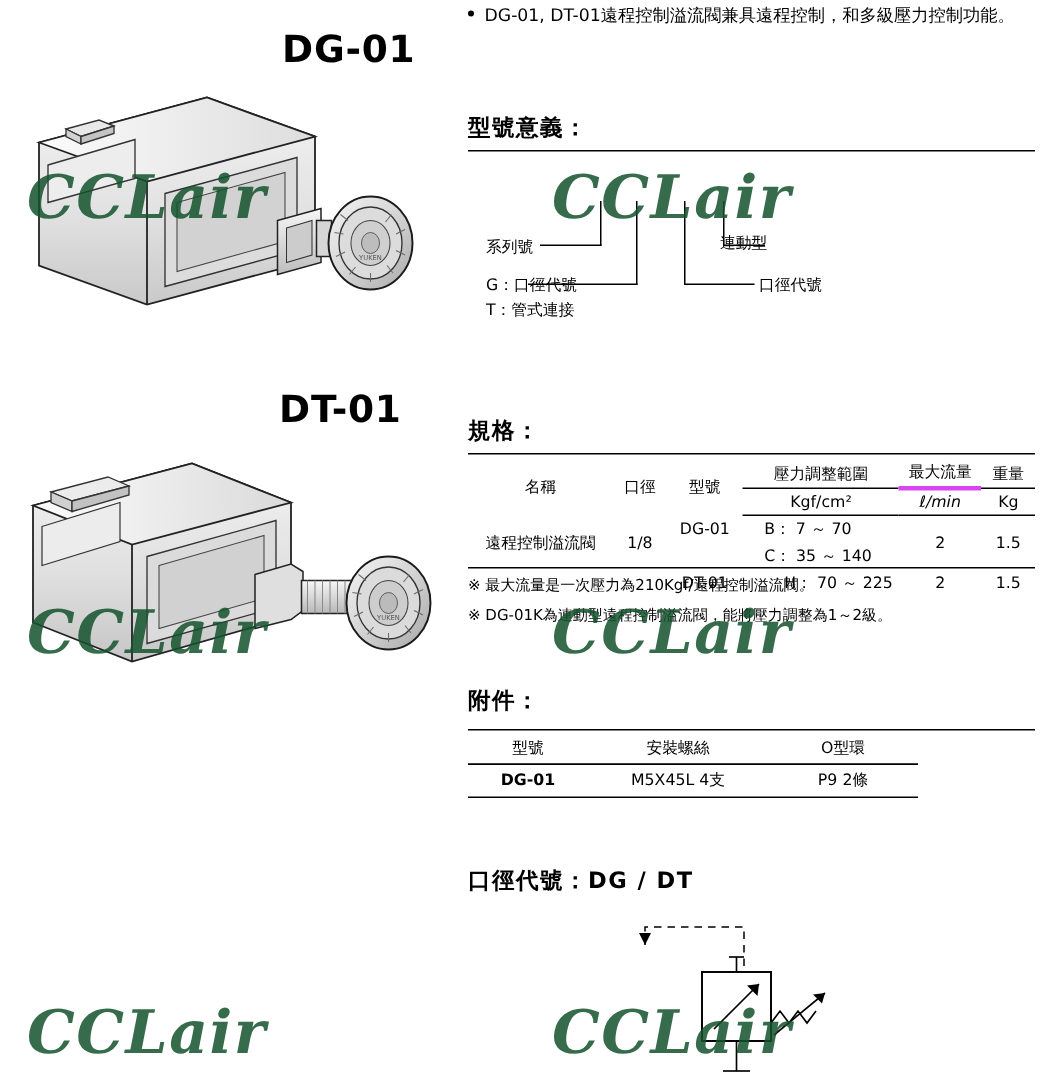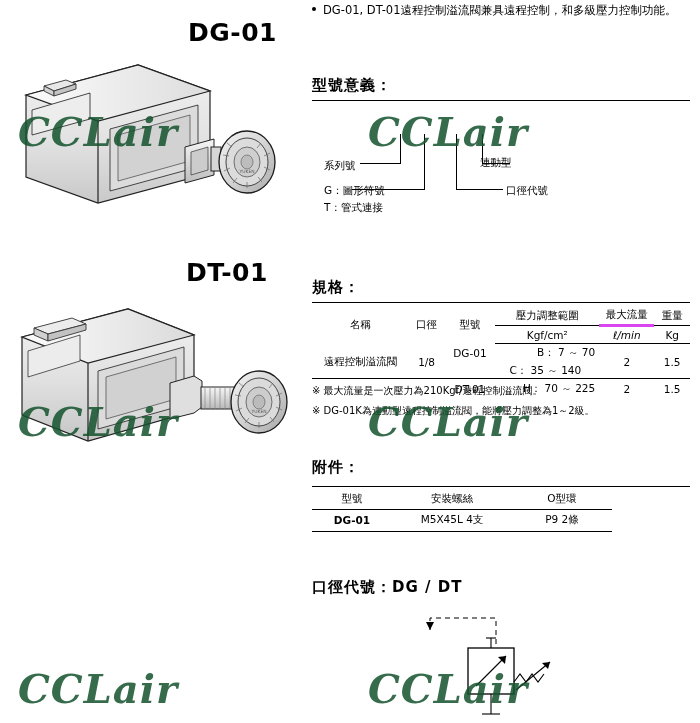--- a/index.html
+++ b/index.html
@@ -309,21 +309,21 @@
   <div class="leader" style="left:124px; top:134px; width:1px; height:56px;"></div>
   <div class="leader" style="left:52px;  top:189px; width:73px; height:1px;"></div>
 
   <div class="leader" style="left:156px; top:134px; width:1px; height:56px;"></div>
   <div class="leader" style="left:156px; top:189px; width:47px; height:1px;"></div>
 
   <div class="leader" style="left:182px; top:134px; width:1px; height:30px;"></div>
   <div class="leader" style="left:182px; top:163px; width:28px; height:1px;"></div>
 
   <div class="ann" style="left:24px; top:158px;">系列號</div>
-  <div class="ann" style="left:24px; top:183px;">G：圖形符號</div>
+  <div class="ann" style="left:24px; top:183px;">G：口徑代號</div>
   <div class="ann" style="left:24px; top:200px;">T：管式連接</div>
   <div class="ann" style="left:206px; top:183px;">口徑代號</div>
   <div class="ann" style="left:180px; top:155px;">連動型</div>
 
   <div class="section-title" style="left:12px; top:278px;">規格：</div>
   <div class="rule" style="left:12px; top:302px; width:378px;"></div>
 
   <table class="spec" style="left:12px; top:306px; width:378px;">
     <colgroup>
       <col style="width:100px">
@@ -346,21 +346,21 @@
         <th style="border-bottom:1px solid #000;">Kgf/cm²</th>
         <th style="border-bottom:1px solid #000; font-style:italic;">ℓ/min</th>
         <th style="border-bottom:1px solid #000;">Kg</th>
       </tr>
     </thead>
     <tbody>
       <tr>
         <td rowspan="2">遠程控制溢流閥</td>
         <td rowspan="2">1/8</td>
         <td>DG-01</td>
-        <td style="text-align:right; padding-left:14px;">B： 7 ～ 70</td>
+        <td style="text-align:left; padding-left:14px;">B： 7 ～ 70</td>
         <td rowspan="2">2</td>
         <td rowspan="2">1.5</td>
       </tr>
       <tr>
         <td></td>
         <td style="text-align:left; padding-left:14px;">C： 35 ～ 140</td>
       </tr>
       <tr>
         <td></td>
         <td></td>

